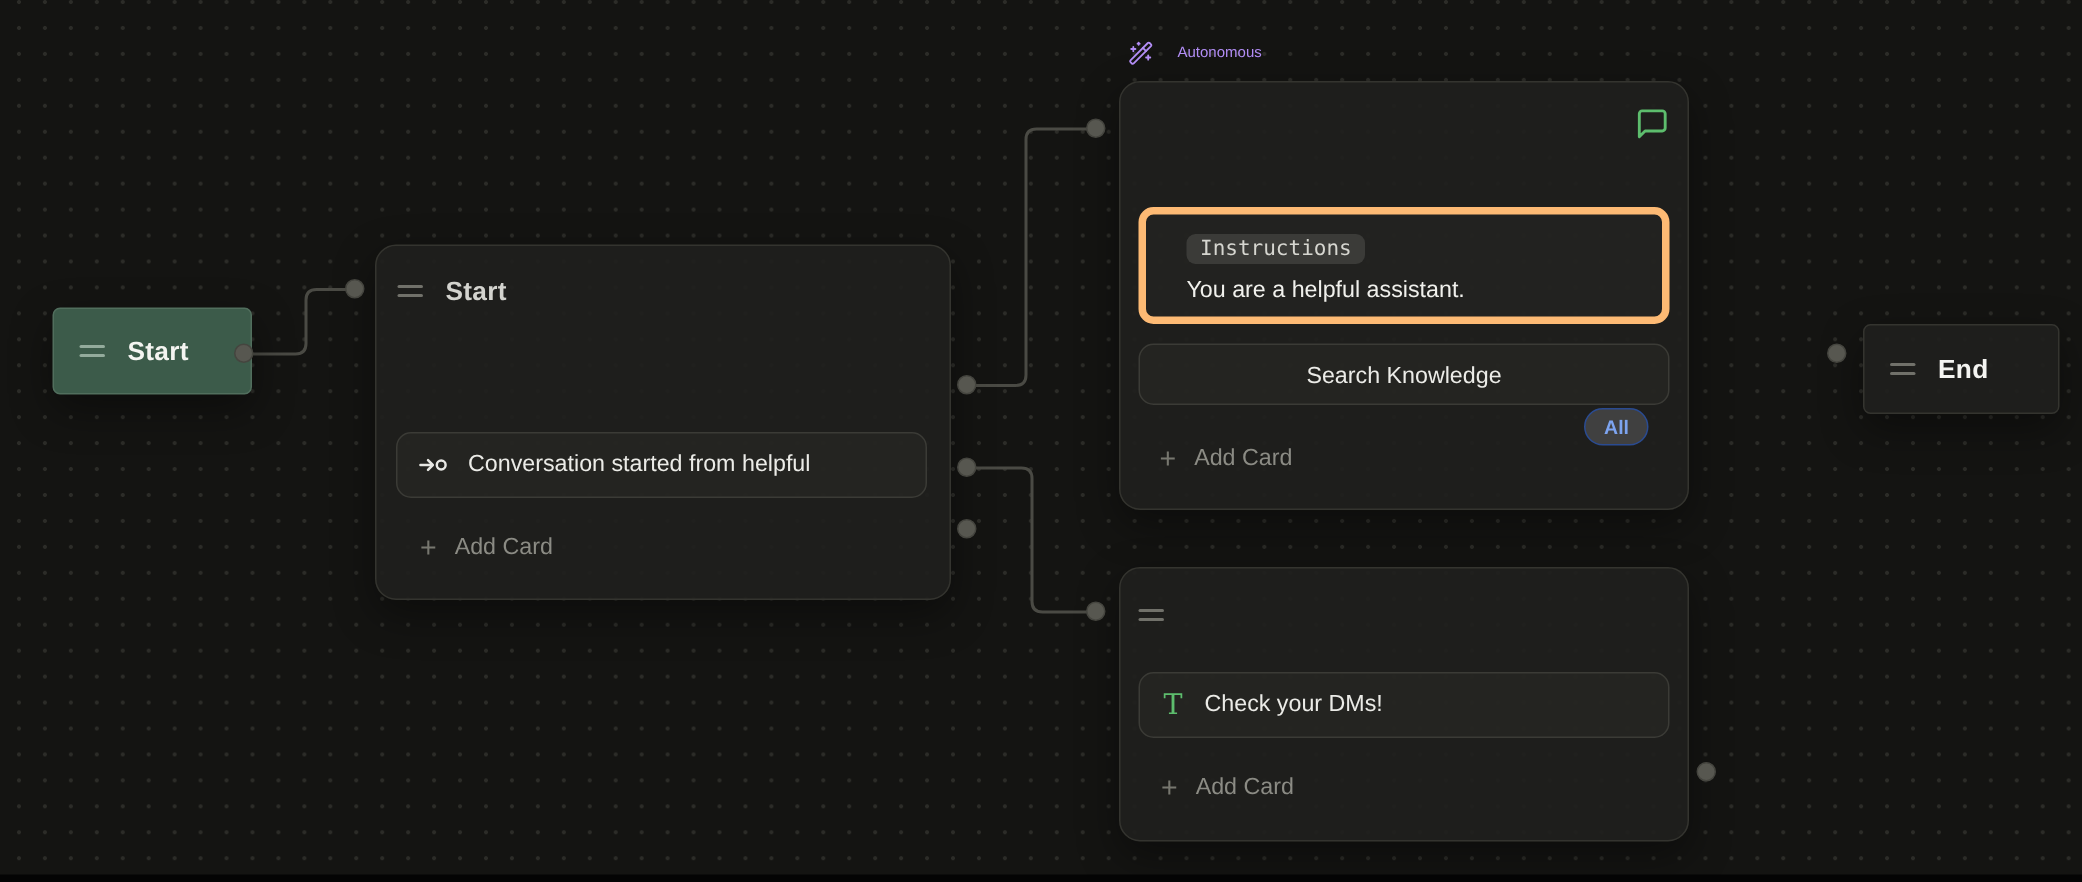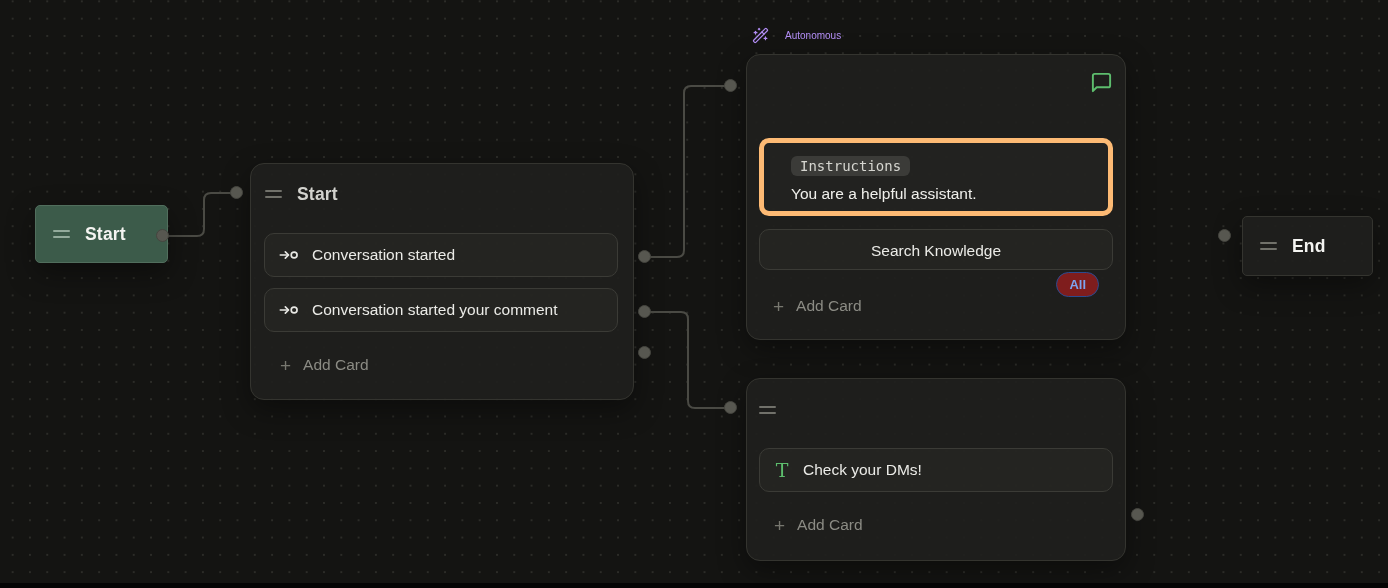--- a/index.html
+++ b/index.html
@@ -29,21 +29,21 @@
   .port{position:absolute;z-index:4;width:13px;height:13px;border-radius:50%;
     background:#575750;border:1px solid #45453f;box-sizing:border-box;}
   .tag{position:absolute;z-index:3;display:flex;align-items:center;gap:16px;
     font-size:10px;color:#b28df5;}
   .ins-card{position:absolute;left:12px;right:12px;top:83px;height:78px;border-radius:10px;
     background:rgba(44,44,41,.35);border:5px solid #fdba74;box-sizing:border-box;padding:13px 27px;}
   .ins-pill{display:inline-block;font-family:"DejaVu Sans Mono",monospace;font-size:14px;
     color:#d6d6d0;background:#3b3b38;border-radius:6px;padding:2px 9px;}
   .ins-text{margin-top:9px;font-size:15.5px;color:#f0f0ec;}
   .badge{margin-left:auto;font-size:13px;font-weight:700;color:#7da4f0;
-    background:#7f1d1d;border:1px solid #2a4b91;border-radius:999px;padding:4px 12px;}
+    background:#404040;border:1px solid #2a4b91;border-radius:999px;padding:4px 12px;}
   .ticon{font-family:"DejaVu Serif",serif;font-size:19px;font-weight:400;color:#5dbd6d;width:18px;text-align:center;}
   .chaticon{position:absolute;right:12px;top:16px;}
 </style>
 </head>
 <body>
 
 <div class="canvas">
 
   <svg class="wires" width="1388" height="588">
     <path d="M 163 236 L 197 236 Q 204 236 204 229 L 204 200 Q 204 193 211 193 L 231 193" fill="none" stroke="#4a4a44" stroke-width="2" stroke-linecap="round"></path>
@@ -60,35 +60,27 @@
   </div>
 
   <div class="node" style="left:250px;top:163px;width:382px;height:235px;">
     <div class="hdr" style="left:14px;top:18px;">
       <span class="handle">
           <i></i>
           <i></i>
         </span>
       <span class="title">Start</span>
     </div>
-    <div class="card" style="top:69px;">
-      <svg width="22" height="22" viewBox="0 0 24 24" fill="none" stroke="#e8e8e4" stroke-width="1.8" stroke-linecap="round" stroke-linejoin="round">
-        <path d="M2.5 12 H11"></path>
-          <path d="M8 8.5 L11.5 12 L8 15.5"></path>
-          <circle cx="17.6" cy="12" r="3.2"></circle>
-      </svg>
-      <span class="label">Conversation started</span>
-    </div>
     <div class="card" style="top:124px;">
       <svg width="22" height="22" viewBox="0 0 24 24" fill="none" stroke="#e8e8e4" stroke-width="1.8" stroke-linecap="round" stroke-linejoin="round">
         <path d="M2.5 12 H11"></path>
           <path d="M8 8.5 L11.5 12 L8 15.5"></path>
           <circle cx="17.6" cy="12" r="3.2"></circle>
       </svg>
-      <span class="label">Conversation started your comment</span>
+      <span class="label">Conversation started from helpful</span>
     </div>
     <div class="addcard" style="left:29px;top:190px;">
       <span class="plus">+</span>
       <span>Add Card</span>
     </div>
   </div>
 
   <div class="tag" style="left:752px;top:27px;">
     <svg width="17" height="17" viewBox="0 0 24 24" fill="none" stroke="#b28df5" stroke-width="1.7" stroke-linecap="round" stroke-linejoin="round">
       <path d="m21.64 3.64-1.28-1.28a1.21 1.21 0 0 0-1.72 0L2.36 18.64a1.21 1.21 0 0 0 0 1.72l1.28 1.28a1.2 1.2 0 0 0 1.72 0L21.64 5.36a1.2 1.2 0 0 0 0-1.72Z"></path>

